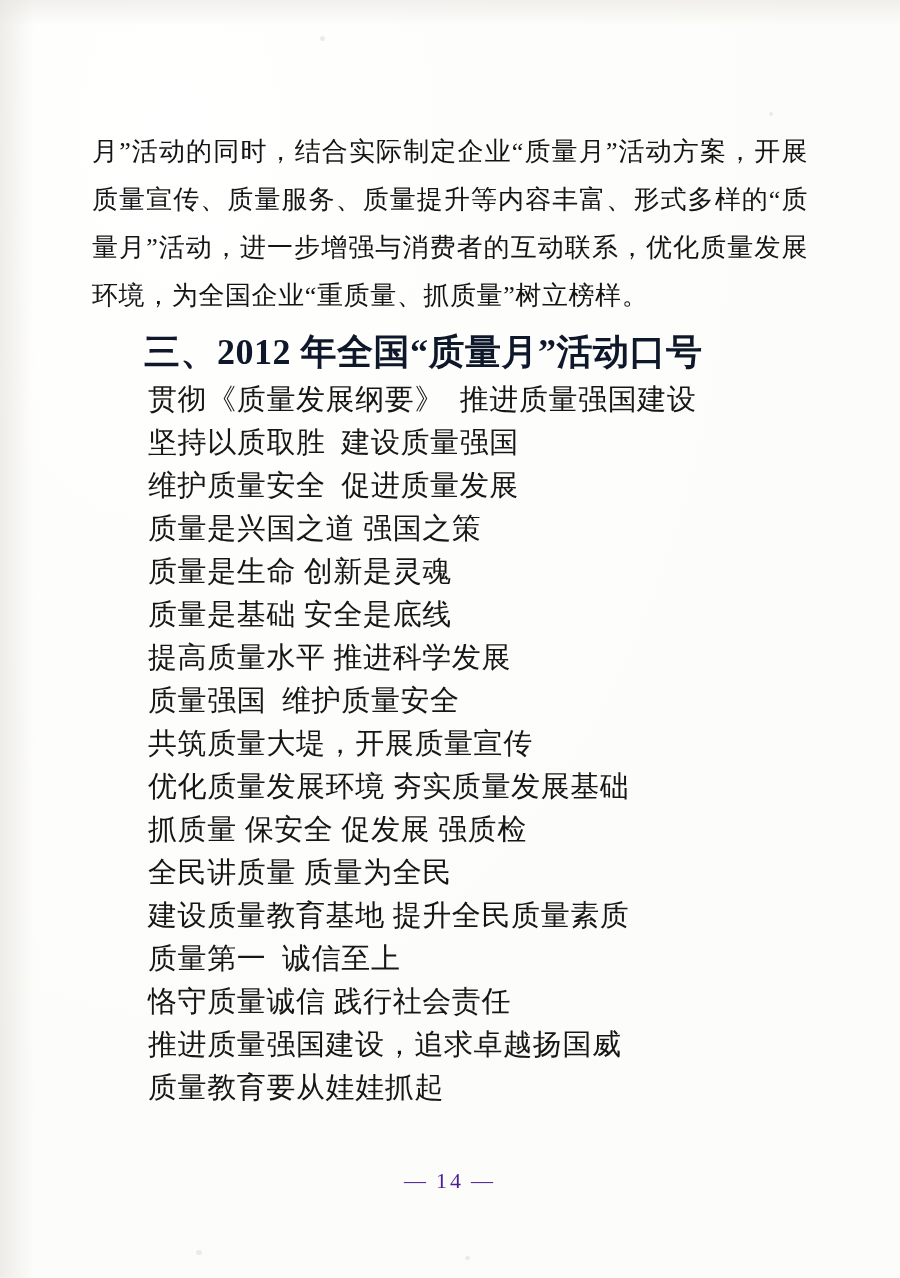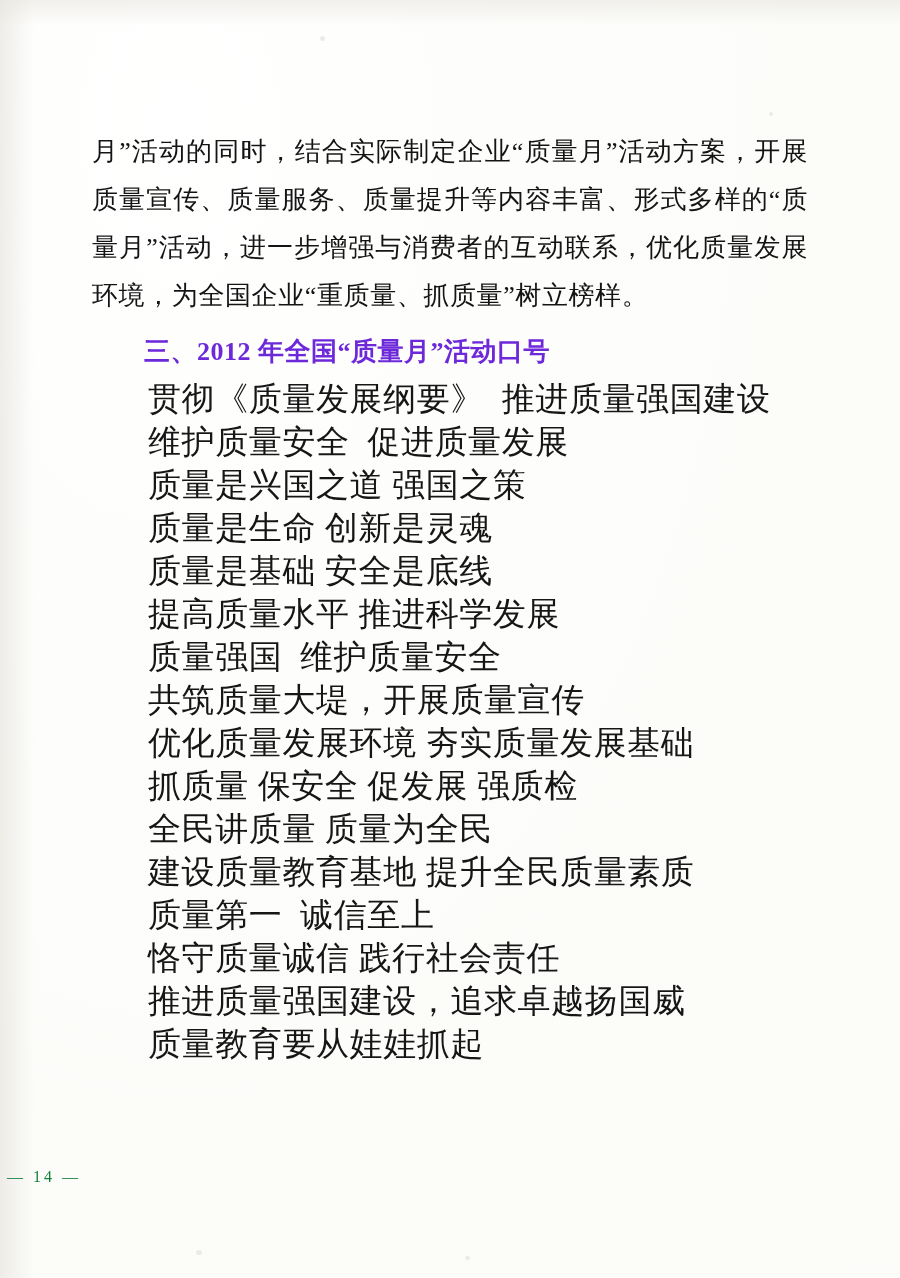--- a/index.html
+++ b/index.html
@@ -40,50 +40,50 @@
   .para {
     font-size: 26px;
     line-height: 48px;
     text-align: justify;
     text-justify: inter-ideograph;
     letter-spacing: 0.6px;
     margin: 0 0 6px 0;
     color: #141414;
   }
   .heading {
-    font-size: 26px;
+    font-size: 36px;
     line-height: 48px;
     font-weight: bold;
     margin: 8px 0 2px 0;
     padding-left: 52px;
     letter-spacing: 0.5px;
-    color: #6d28d9;
+    color: #0f172a;
   }
   .slogan-list {
     list-style: none;
     margin: 0;
     padding: 0;
   }
   .slogan {
-    font-size: 33px;
+    font-size: 29px;
     line-height: 43px;
     padding-left: 56px;
     letter-spacing: 0.6px;
     color: #161616;
     white-space: pre;
   }
   .page-number {
     position: absolute;
     left: 0;
     right: 0;
     top: 1168px;
-    text-align: left;
-    font-size: 16px;
+    text-align: center;
+    font-size: 22px;
     letter-spacing: 3px;
-    color: #15803d;
+    color: #4c1d95;
     font-family: "Liberation Serif", "DejaVu Serif", serif;
   }
   .page-number .dash {
     display: inline-block;
     padding: 0 7px;
   }
   
   .speckle {
     position: absolute;
     background: #e6e4dd;
@@ -118,20 +118,21 @@
   <div class="speckle" style="left:465px; top:1256px; width:5px; height:4px;"></div>
 
   <div class="content">
 
     <p class="para">月”活动的同时，结合实际制定企业“质量月”活动方案，开展质量宣传、质量服务、质量提升等内容丰富、形式多样的“质量月”活动，进一步增强与消费者的互动联系，优化质量发展环境，为全国企业“重质量、抓质量”树立榜样。</p>
 
     <h2 class="heading">三、2012 年全国“质量月”活动口号</h2>
 
     <ul class="slogan-list">
       <li class="slogan">贯彻《质量发展纲要》  推进质量强国建设</li>
+      <li class="slogan">坚持以质取胜  建设质量强国</li>
       <li class="slogan">维护质量安全  促进质量发展</li>
       <li class="slogan">质量是兴国之道 强国之策</li>
       <li class="slogan">质量是生命 创新是灵魂</li>
       <li class="slogan">质量是基础 安全是底线</li>
       <li class="slogan">提高质量水平 推进科学发展</li>
       <li class="slogan">质量强国  维护质量安全</li>
       <li class="slogan">共筑质量大堤，开展质量宣传</li>
       <li class="slogan">优化质量发展环境 夯实质量发展基础</li>
       <li class="slogan">抓质量 保安全 促发展 强质检</li>
       <li class="slogan">全民讲质量 质量为全民</li>

